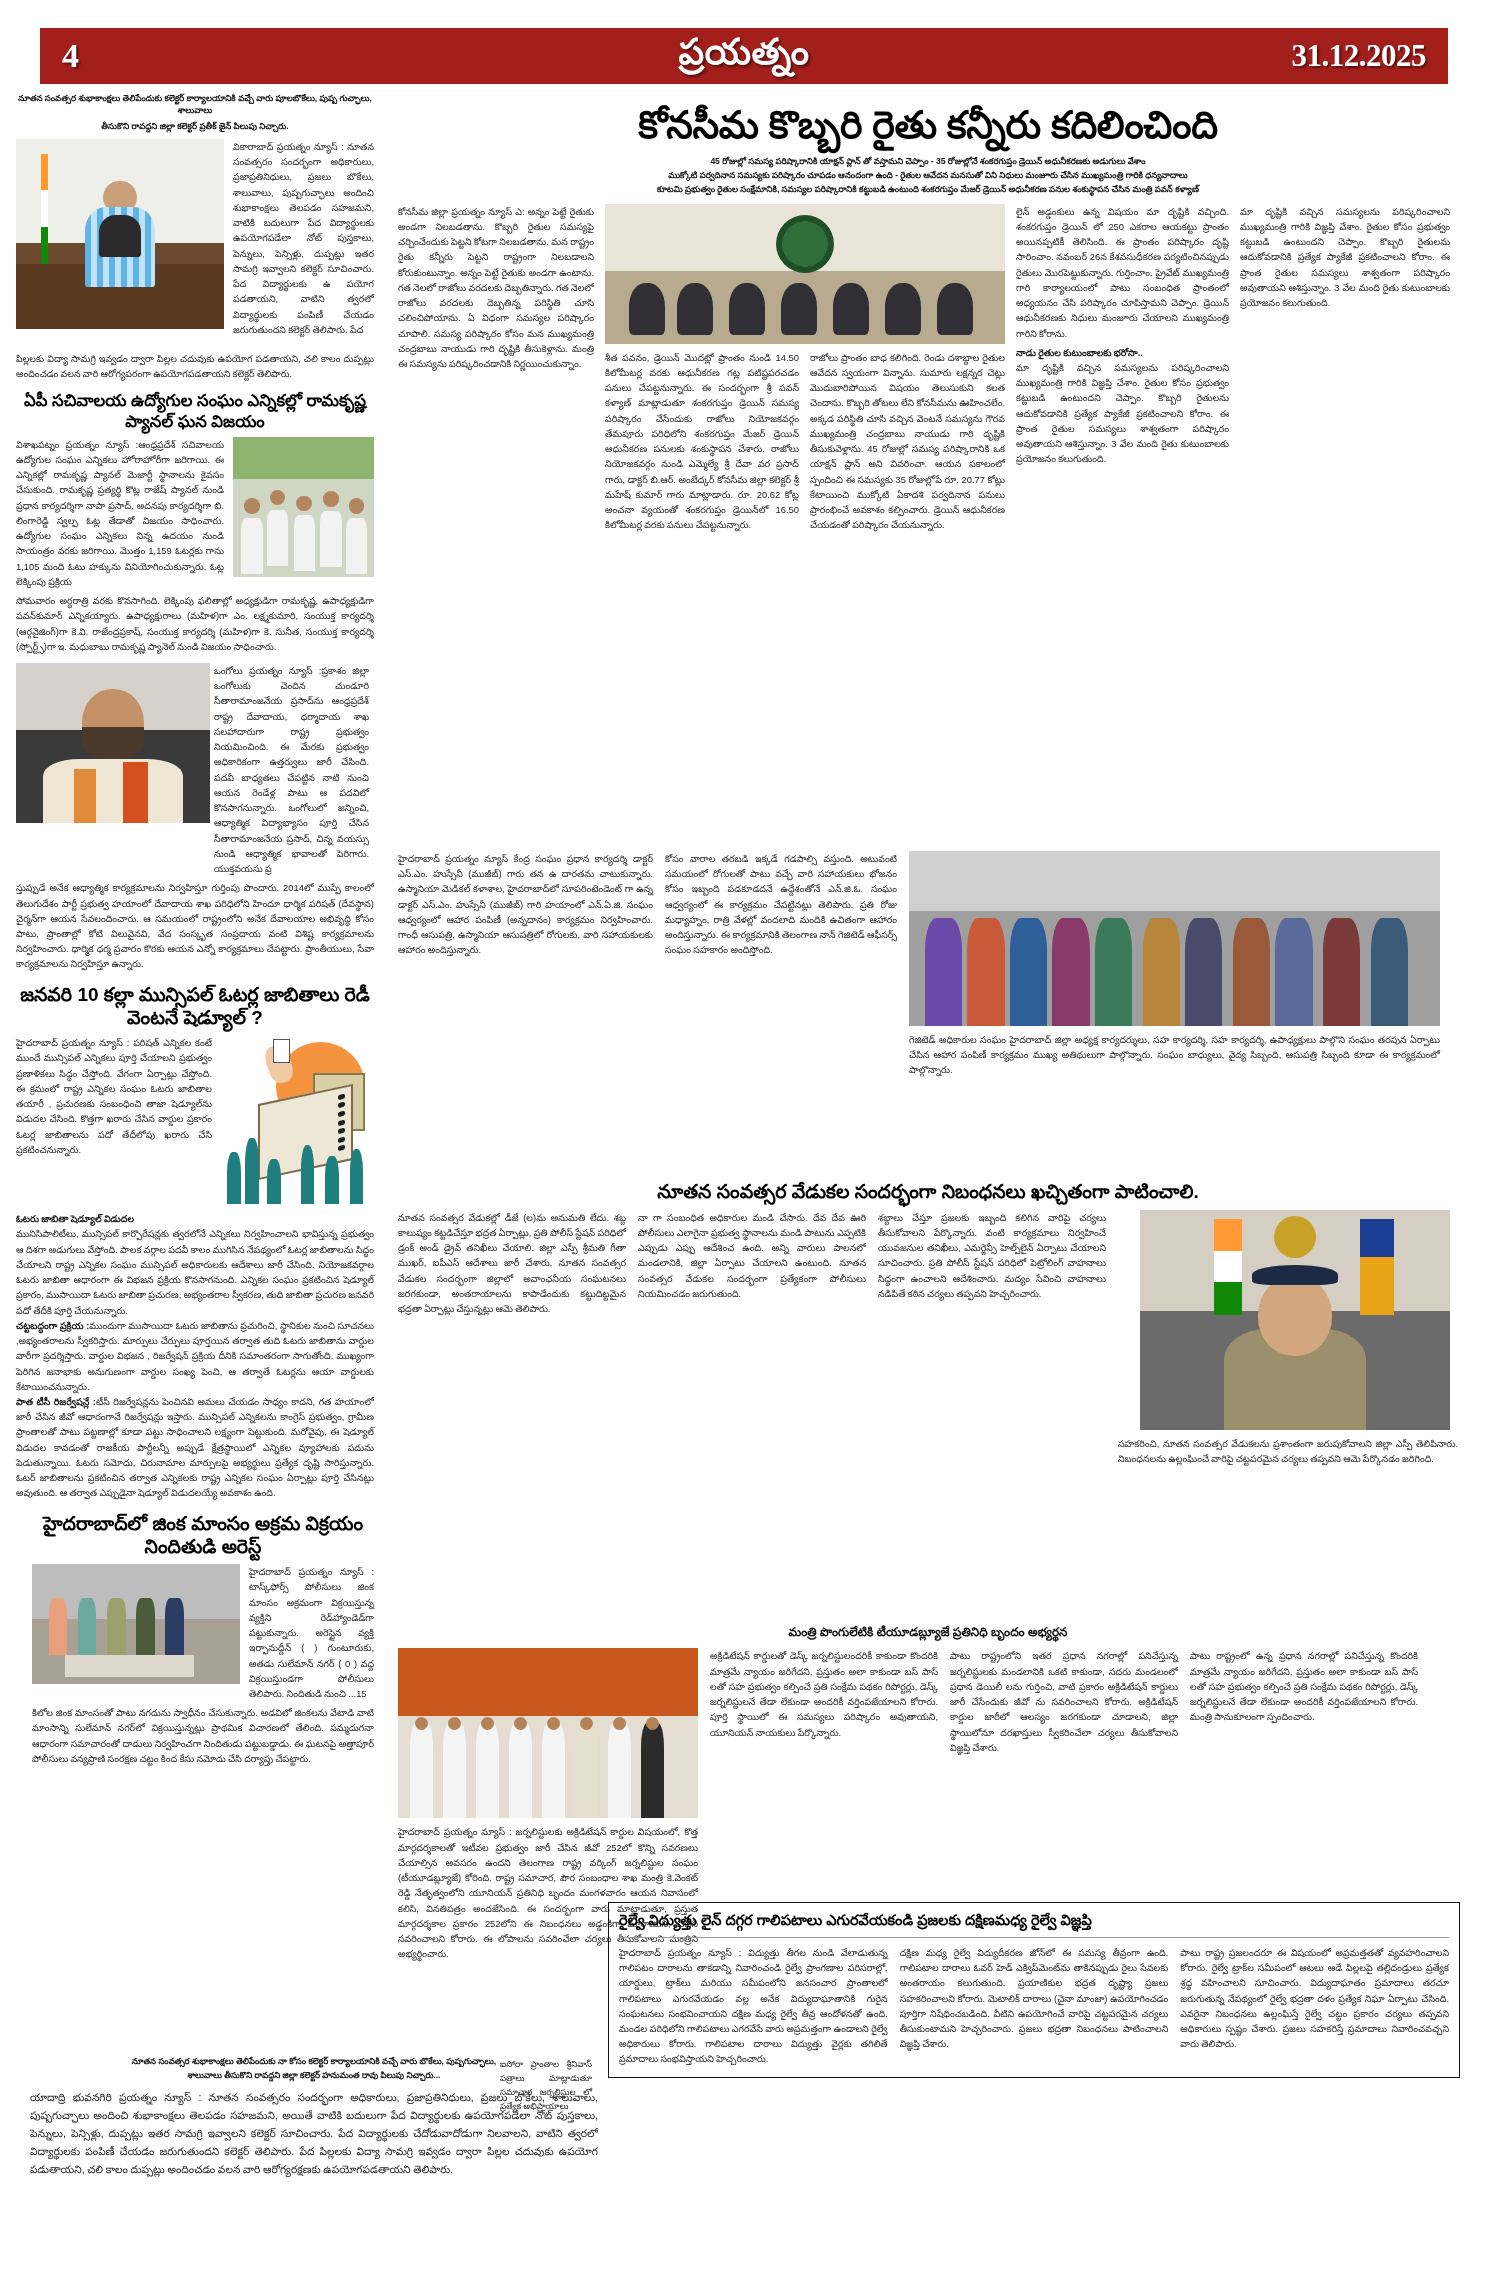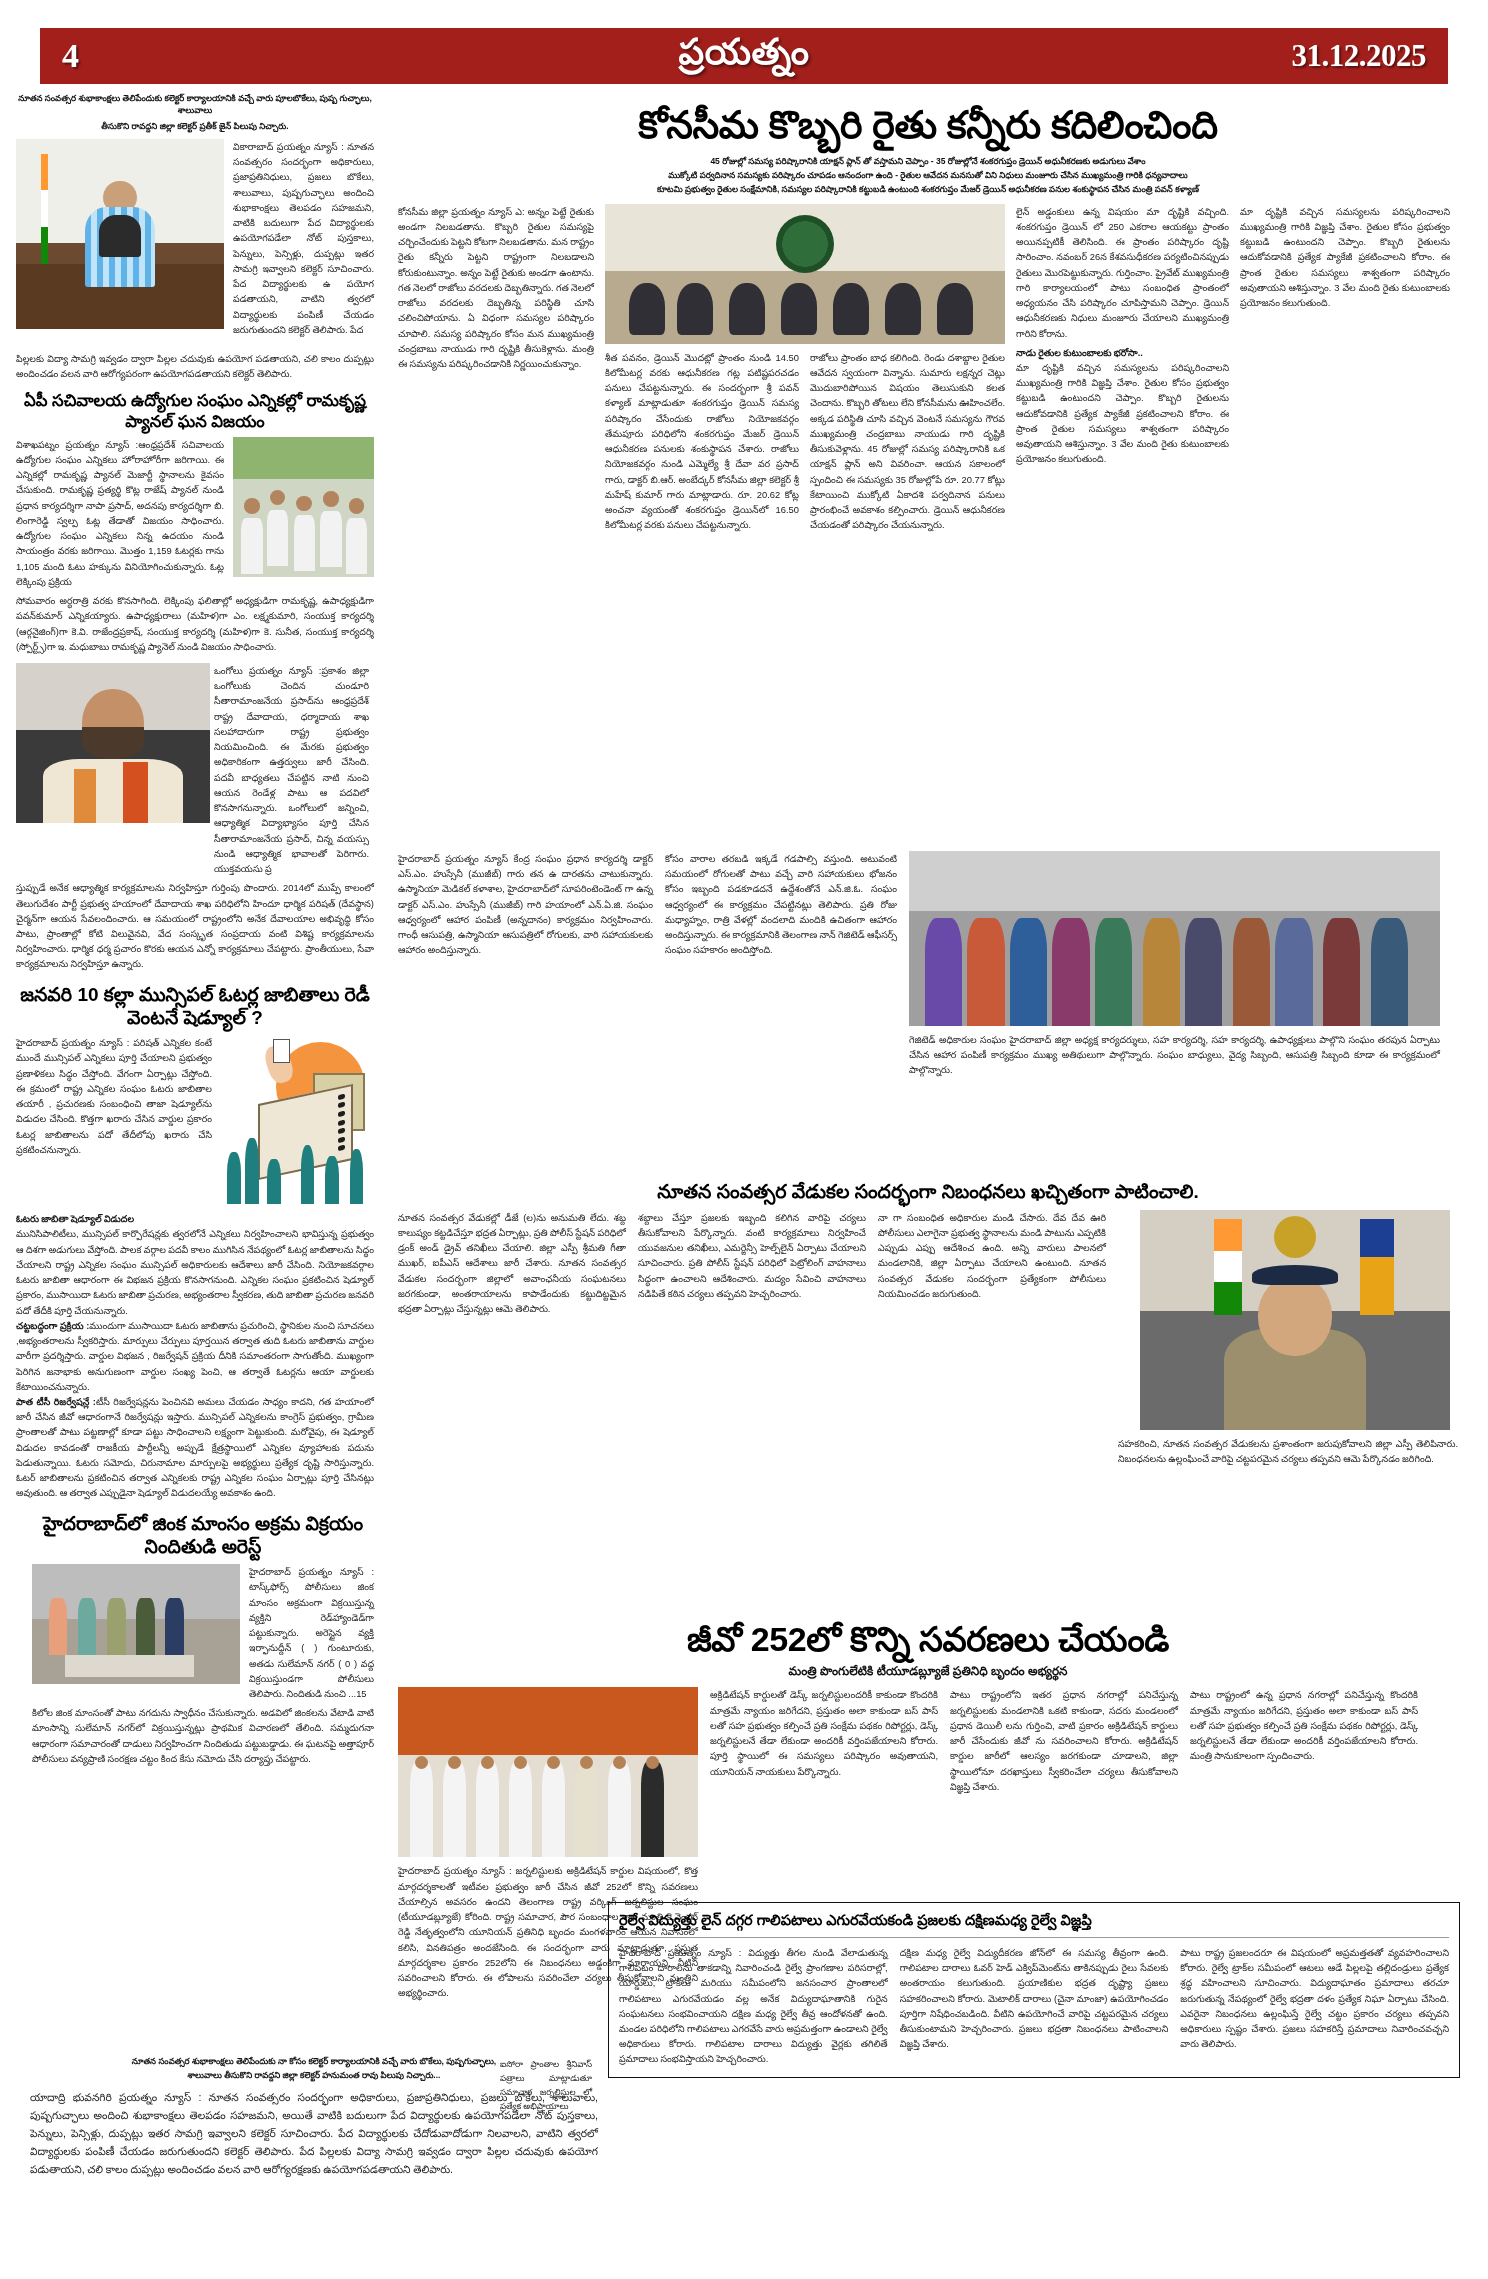--- a/index.html
+++ b/index.html
@@ -333,38 +333,37 @@
         </div>
         <div class="body-text" style="margin-top:6px;">గెజిటెడ్ అధికారుల సంఘం హైదరాబాద్ జిల్లా అధ్యక్ష కార్యదర్శులు, సహ కార్యదర్శి, సహ కార్యదర్శి, ఉపాధ్యక్షులు పాల్గొని సంఘం తరపున ఏర్పాటు చేసిన ఆహార పంపిణీ కార్యక్రమం ముఖ్య అతిథులుగా పాల్గొన్నారు. సంఘం బాధ్యులు, వైద్య సిబ్బంది, ఆసుపత్రి సిబ్బంది కూడా ఈ కార్యక్రమంలో పాల్గొన్నారు.</div>
       </div>
     </div>
   </div>
 
   <div style="position:absolute;left:398px;top:1180px;width:1060px;">
     <div class="hl-sec lg">నూతన సంవత్సర వేడుకల సందర్భంగా నిబంధనలు ఖచ్చితంగా పాటించాలి.</div>
     <div style="display:flex;gap:12px;margin-top:6px;">
       <div class="body-text" style="width:228px;">నూతన సంవత్సర వేడుకల్లో డీజే (ల)ను అనుమతి లేదు. శబ్ద కాలుష్యం కట్టడిచేస్తూ భద్రత ఏర్పాట్లు, ప్రతి పోలీస్ స్టేషన్ పరిధిలో డ్రంక్ అండ్ డ్రైవ్ తనిఖీలు చేయాలి. జిల్లా ఎస్పీ శ్రీమతి గీతా ముఖర్, ఐపీఎస్ ఆదేశాలు జారీ చేశారు. నూతన సంవత్సర వేడుకల సందర్భంగా జిల్లాలో అవాంఛనీయ సంఘటనలు జరగకుండా, అంతరాయాలను కాపాడేందుకు కట్టుదిట్టమైన భద్రతా ఏర్పాట్లు చేస్తున్నట్లు ఆమె తెలిపారు.</div>
+      <div class="body-text" style="width:228px;">నా గా సంబంధిత అధికారుల మండి చేసారు. దేవ దేవ ఊరి పోలీసులు ఎలాగైనా ప్రభుత్వ స్థానాలను మండి పాటును ఎప్పటికి ఎప్పుడు ఎప్పు ఆదేశించ ఉంది. అన్ని వారులు పాలనలో మండలానికి, జిల్లా ఏర్పాటు చేయాలని ఉంటుంది. నూతన సంవత్సర వేడుకల సందర్భంగా ప్రత్యేకంగా పోలీసులు నియమించడం జరుగుతుంది.</div>
       <div class="body-text" style="width:228px;">శబ్దాలు చేస్తూ ప్రజలకు ఇబ్బంది కలిగిన వారిపై చర్యలు తీసుకోవాలని పేర్కొన్నారు. వంటి కార్యక్రమాలు నిర్వహించే యువజనుల తనిఖీలు, ఎమర్జెన్సీ హెల్ప్‌లైన్ ఏర్పాటు చేయాలని సూచించారు. ప్రతి పోలీస్ స్టేషన్ పరిధిలో పెట్రోలింగ్ వాహనాలు సిద్ధంగా ఉంచాలని ఆదేశించారు. మద్యం సేవించి వాహనాలు నడిపితే కఠిన చర్యలు తప్పవని హెచ్చరించారు.</div>
-      <div class="body-text" style="width:228px;">నా గా సంబంధిత అధికారుల మండి చేసారు. దేవ దేవ ఊరి పోలీసులు ఎలాగైనా ప్రభుత్వ స్థానాలను మండి పాటును ఎప్పటికి ఎప్పుడు ఎప్పు ఆదేశించ ఉంది. అన్ని వారులు పాలనలో మండలానికి, జిల్లా ఏర్పాటు చేయాలని ఉంటుంది. నూతన సంవత్సర వేడుకల సందర్భంగా ప్రత్యేకంగా పోలీసులు నియమించడం జరుగుతుంది.</div>
       <div style="width:340px;">
         <div class="photo ph-sp" style="width:310px;height:220px;margin-left:22px;">
           <div class="flagA"></div>
             <div class="flagB"></div>
             <div class="emb"></div>
           <div class="body"></div>
             <div class="faceF"></div>
             <div class="beret"></div>
         </div>
         <div class="body-text" style="margin-top:6px;">సహకరించి, నూతన సంవత్సర వేడుకలను ప్రశాంతంగా జరుపుకోవాలని జిల్లా ఎస్పీ తెలిపినారు. నిబంధనలను ఉల్లంఘించే వారిపై చట్టపరమైన చర్యలు తప్పవని ఆమె పేర్కొనడం జరిగింది.</div>
       </div>
     </div>
   </div>
 
   <div style="position:absolute;left:398px;top:1620px;width:1060px;">
-    <div class="hl-main" style="font-size:34px;">జీవో 252లో కొన్ని సవరణలు చేయండి</div>
     <div class="kicker" style="font-size:12px;margin-top:4px;">మంత్రి పొంగులేటికి టీయూడబ్ల్యూజే ప్రతినిధి బృందం అభ్యర్థన</div>
     <div style="display:flex;gap:12px;margin-top:7px;">
       <div style="width:300px;">
         <div class="photo ph-minister" style="width:300px;height:170px;">
           <div class="m" style="left:4%"></div>
             <div class="mh" style="left:5.5%;bottom:52%"></div>
           <div class="m" style="left:15%"></div>
             <div class="mh" style="left:16.5%;bottom:52%"></div>
           <div class="m" style="left:26%"></div>
             <div class="mh" style="left:27.5%;bottom:52%"></div>

